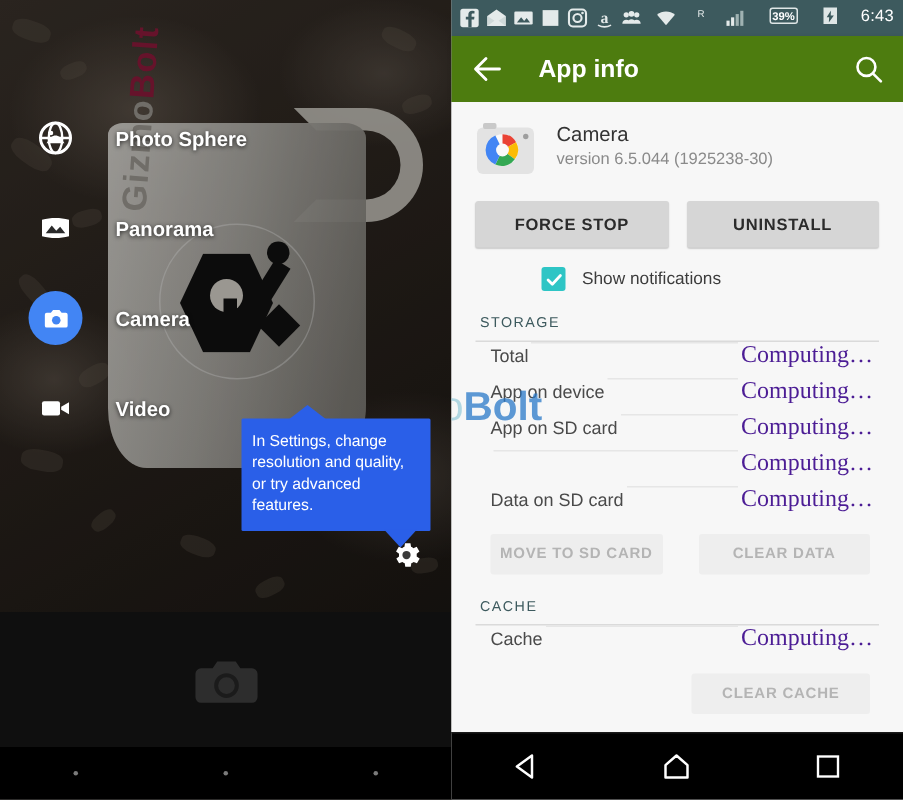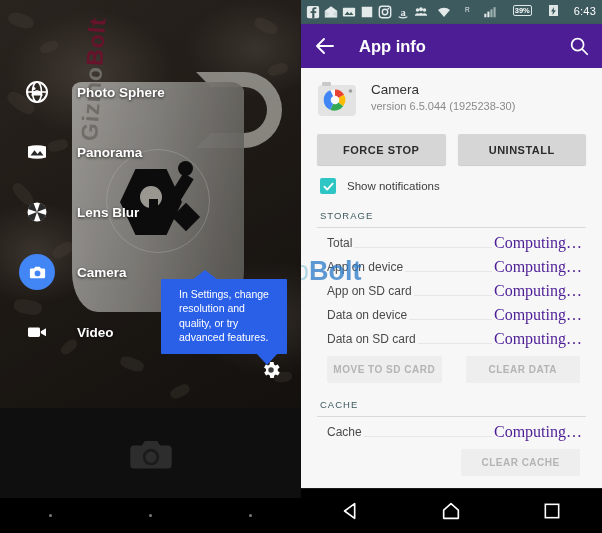--- a/index.html
+++ b/index.html
@@ -107,21 +107,21 @@
     background: #4285f4; border-radius: 50%;
   }
   .mode-label {
     color: #fff; font-size: 13.5px; font-weight: bold; margin-left: 22px;
     text-shadow: 0 1px 3px rgba(0,0,0,.75);
   }
 
   
   .tooltip {
     position: absolute; left: 161px; top: 279px; width: 126px;
-    background: #2a5fe8; color: #fff; padding: 8px 9px 9px 18px;
+    background: #2a5fe8; color: #fff; padding: 8px 9px 9px 7px;
     font-size: 10.5px; line-height: 1.38; border-radius: 1px;
   }
   .tooltip .notch-top {
     position: absolute; left: 31px; top: -9px; width: 0; height: 0;
     border-left: 13px solid transparent; border-right: 13px solid transparent;
     border-bottom: 10px solid #2a5fe8;
   }
   .tooltip .notch-bot {
     position: absolute; right: 9px; bottom: -11px; width: 0; height: 0;
     border-left: 11px solid transparent; border-right: 11px solid transparent;
@@ -172,21 +172,21 @@
     display: flex; align-items: center; border: 1.3px solid #dfe6e6;
     border-radius: 2px; padding: 0 1px; height: 11px;
   }
   .battery .pct { font-size: 7.5px; font-weight: bold; color: #fff; line-height: 1; }
   .bolt-box {
     width: 9px; height: 11px; background: #dfe6e6; margin-left: 1px;
     display: flex; align-items: center; justify-content: center;
   }
 
   .appbar {
-    height: 44px; background: #4c1d95; display: flex; align-items: center;
+    height: 44px; background: #4d7c0f; display: flex; align-items: center;
     padding: 0 12px; box-shadow: 0 1px 3px rgba(0,0,0,.18);
   }
   .appbar-back { width: 24px; height: 24px; flex: none; }
   .appbar-title {
     color: #fff; font-size: 16.5px; font-weight: bold; margin-left: 22px; flex: 1;
   }
   .appbar-search { width: 22px; height: 22px; flex: none; }
 
   .content { position: relative; height: 420px; overflow: hidden; background: #f7f7f7; }
 
@@ -197,36 +197,36 @@
   .app-ver { font-size: 11px; color: #8a8a8a; margin-top: 1px; }
 
   .btn-row { display: flex; gap: 12px; padding: 14px 16px 0 16px; }
   .btn {
     flex: 1; height: 31px; background: #d6d6d6; border-radius: 2px;
     display: flex; align-items: center; justify-content: center;
     font-size: 11px; font-weight: bold; color: #2b2b2b; letter-spacing: .5px;
     box-shadow: 0 1px 1px rgba(0,0,0,.18);
   }
 
-  .check-row { display: flex; align-items: center; padding: 13px 16px 0 19px; }
+  .check-row { display: flex; align-items: center; padding: 13px 16px 0 19px; margin-left: 41px; }
   .checkbox {
     width: 16px; height: 16px; background: #2ec5c5; border-radius: 2px;
     display: flex; align-items: center; justify-content: center; flex: none;
   }
   .check-label { font-size: 11.5px; color: #3c3c3c; margin-left: 11px; }
 
   .section { padding: 0 16px; margin-top: 16px; }
   .section-title {
     font-size: 9.5px; font-weight: normal; color: #3d5a5e;
     letter-spacing: 1px; padding: 0 0 6px 3px;
   }
   .section-rule { height: 1px; background: #dadada; }
 
   .row {
-    display: flex; align-items: flex-end; height: 24px; padding: 0 4px 0 10px;
+    display: flex; height: 24px; padding: 0 4px 0 10px;
     position: relative;
   }
   .row-label { font-size: 12px; color: #4a4a4a; line-height: 18px; }
   .row-fill { flex: 1; border-bottom: 1px solid #e6e6e6; margin: 0 2px 4px 2px; height: 1px; }
   .row-value { font-size: 16px; color: #4c1d95; line-height: 18px; font-family: Liberation Serif, serif; }
 
   .mini-btn-row { display: flex; gap: 24px; padding: 8px 6px 0 10px; }
   .mini-btn {
     flex: 1; height: 27px; background: #eeeeee; border-radius: 2px;
     display: flex; align-items: center; justify-content: center;
@@ -299,32 +299,20 @@
       </div>
       <div class="mode-row">
         <span class="mode-ico">
           <svg width="24" height="24" viewBox="0 0 24 24">
             <path d="M3 6.5c6-1.6 12-1.6 18 0v11c-6 1.6-12 1.6-18 0z" fill="#fff"></path>
             <path d="M5.5 15.5l4-5.2 3 3.6 2.6-2.8 3.4 4.4z" fill="#2a2a2a"></path>
           </svg>
         </span>
         <span class="mode-label">Panorama</span>
       </div>
-      <div class="mode-row">
-        <span class="mode-ico">
-          <svg width="24" height="24" viewBox="0 0 24 24">
-            <circle cx="12" cy="12" r="9.5" fill="#fff"></circle>
-            <path d="M12 12 L21 8.5 A9.5 9.5 0 0 0 15 3z" fill="#2a2a2a"></path>
-            <path d="M12 12 L15.5 21 A9.5 9.5 0 0 0 21 15z" fill="#2a2a2a"></path>
-            <path d="M12 12 L3 15.5 A9.5 9.5 0 0 0 9 21z" fill="#2a2a2a"></path>
-            <path d="M12 12 L8.5 3 A9.5 9.5 0 0 0 3 9z" fill="#2a2a2a"></path>
-          </svg>
-        </span>
-        <span class="mode-label">Lens Blur</span>
-      </div>
       <div class="mode-row active">
         <span class="mode-ico">
           <svg width="19" height="19" viewBox="0 0 24 24">
             <path d="M4 7h3.5l1.8-2.4h5.4L16.5 7H20a1.6 1.6 0 0 1 1.6 1.6v9.2A1.6 1.6 0 0 1 20 19.4H4a1.6 1.6 0 0 1-1.6-1.6V8.6A1.6 1.6 0 0 1 4 7z" fill="#fff"></path>
             <circle cx="12" cy="13.2" r="3.6" fill="#4285f4"></circle>
           </svg>
         </span>
         <span class="mode-label">Camera</span>
       </div>
       <div class="mode-row">
@@ -493,21 +481,20 @@
           <span class="row-label">App on device</span>
           <span class="row-fill"></span>
           <span class="row-value">Computing…</span>
         </div>
         <div class="row">
           <span class="row-label">App on SD card</span>
           <span class="row-fill"></span>
           <span class="row-value">Computing…</span>
         </div>
         <div class="row">
-          <span class="row-label">Data on device</span>
           <span class="row-fill"></span>
           <span class="row-value">Computing…</span>
         </div>
         <div class="row">
           <span class="row-label">Data on SD card</span>
           <span class="row-fill"></span>
           <span class="row-value">Computing…</span>
         </div>
         <div class="mini-btn-row">
           <div class="mini-btn">MOVE TO SD CARD</div>

